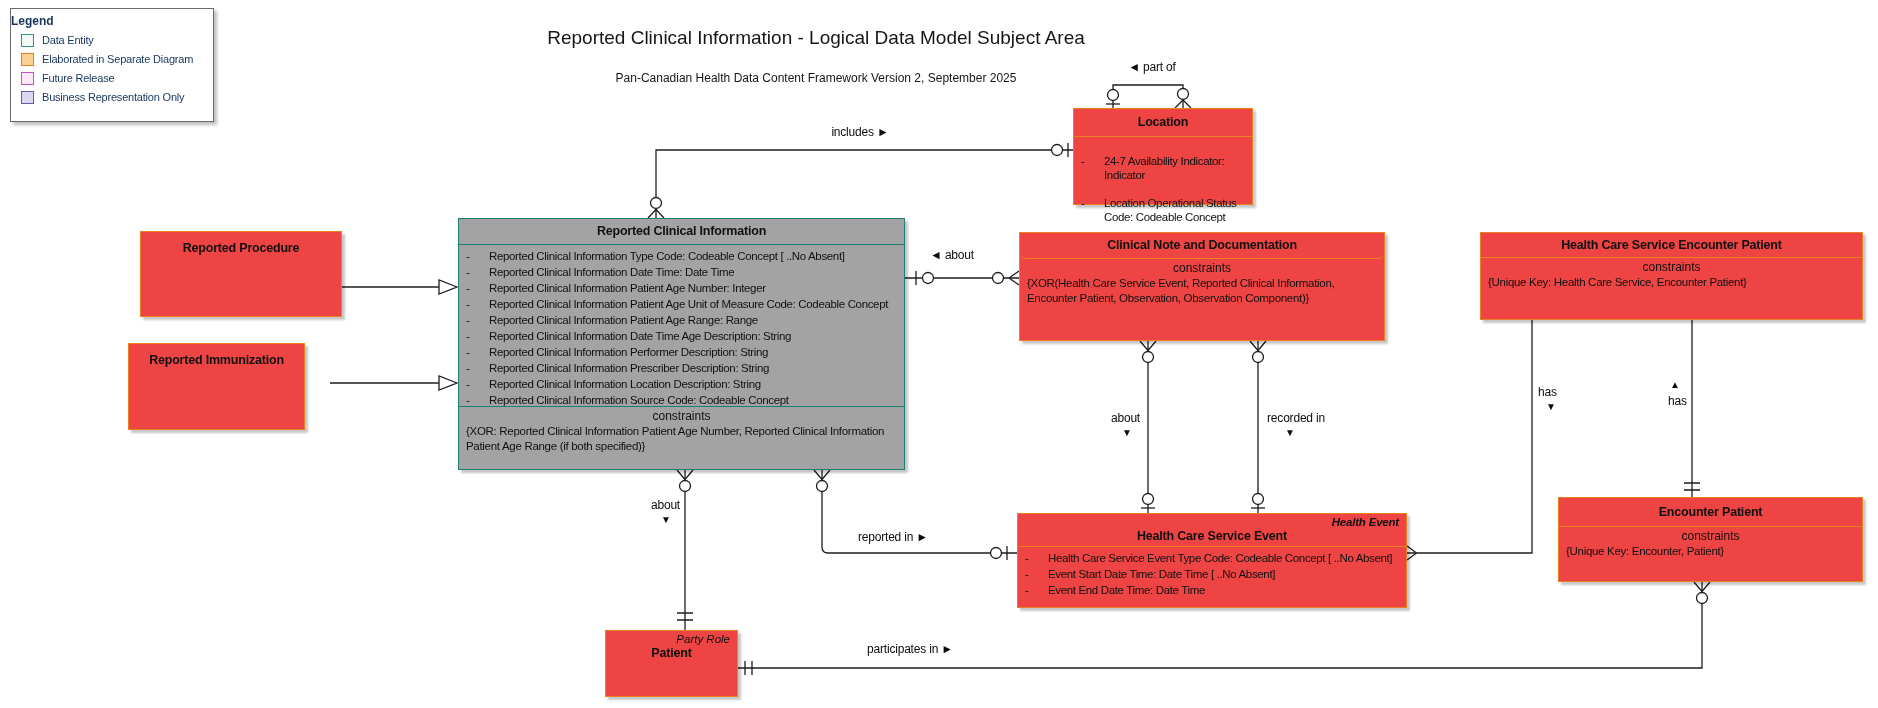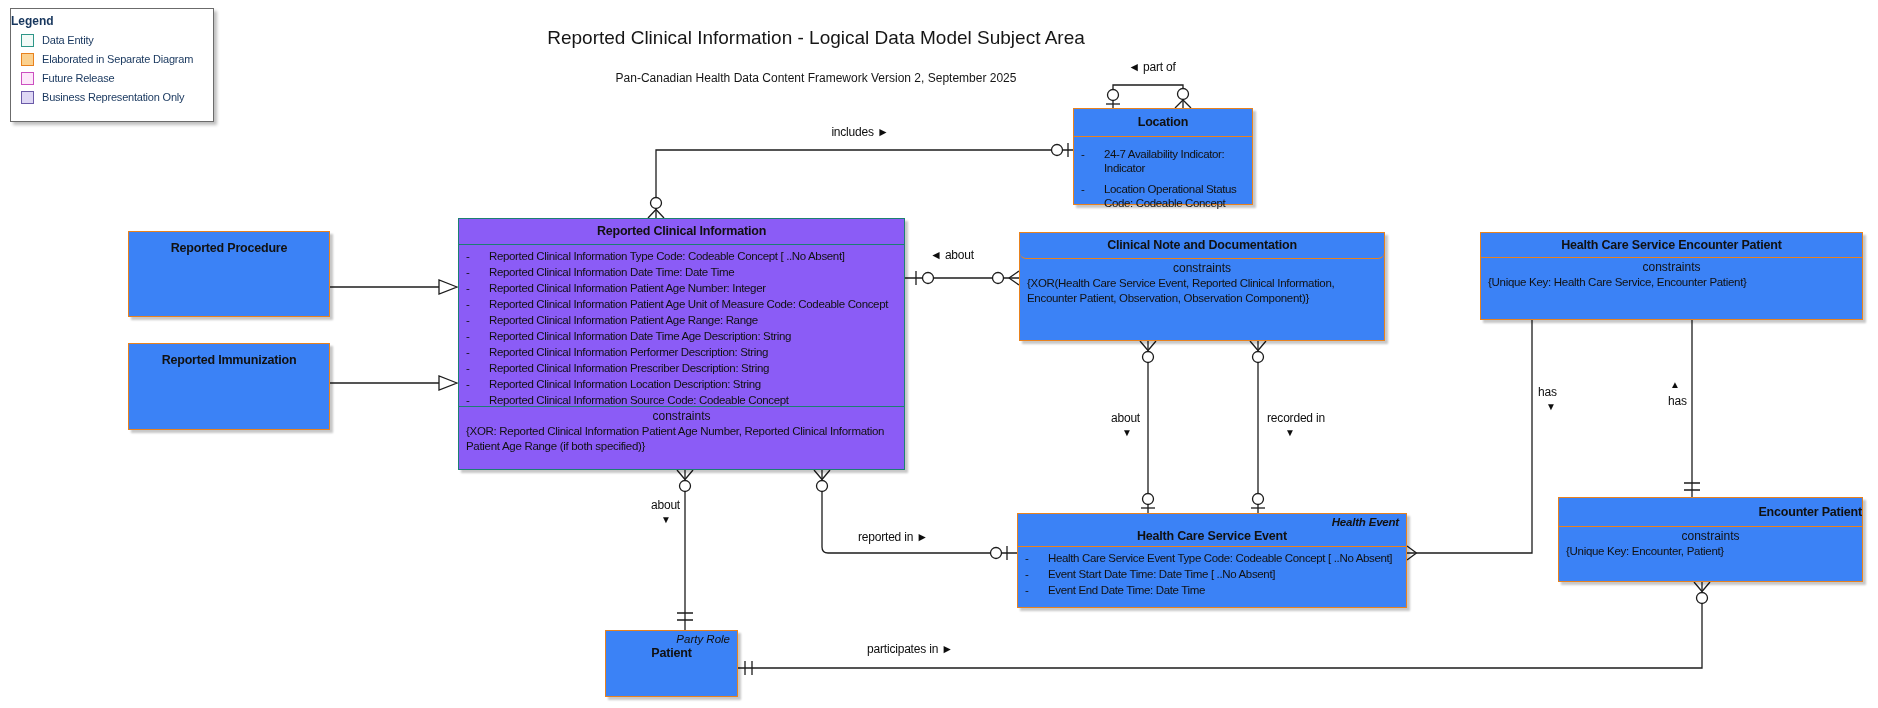--- a/index.html
+++ b/index.html
@@ -16,30 +16,30 @@
   .legend{position:absolute;left:10px;top:8px;width:202px;height:112px;background:#fff;
           border:1px solid #6b6b6b;box-shadow:3px 3px 3px rgba(0,0,0,.25);}
   .legend-title{font-weight:bold;font-size:12px;color:#17365d;margin-top:5px;}
   .legend-item{display:flex;align-items:center;margin:5px 0 0 10px;height:14px;}
   .legend-swatch{width:13px;height:13px;border:1.5px solid #000;flex:none;margin-right:8px;box-sizing:border-box;}
   .legend-label{font-size:11px;color:#17365d;letter-spacing:-0.2px;white-space:nowrap;}
 
   
   .entity{position:absolute;box-sizing:border-box;border:1.6px solid;
           box-shadow:3px 3px 2px rgba(0,0,0,.22);}
-  .teal{background:#8b5cf6;border-color:#1d7f72;}
-  .orange{background:#3b82f6;border-color:#e8821e;}
+  .teal{background:#a3a3a3;border-color:#1d7f72;}
+  .orange{background:#ef4444;border-color:#e8821e;}
   .hdr{font-weight:bold;font-size:12.5px;text-align:center;letter-spacing:-0.2px;}
   .teal   > .hdr{border-bottom:1.5px solid #1d7f72;}
   .orange > .hdr{border-bottom:1.5px solid #e8821e;}
   .stereo{font-style:italic;font-size:11.5px;text-align:right;padding:2px 7px 0 0;line-height:13px;}
   .attrs{padding-top:3px;}
   .attr{display:flex;font-size:11.5px;letter-spacing:-0.35px;line-height:16px;white-space:nowrap;}
   .attr::before{content:"-";flex:none;width:23px;padding-left:7px;}
-  .attr.wrap{white-space:normal;line-height:14px;margin-top:7px;}
+  .attr.wrap{white-space:normal;line-height:14px;margin-top:14px;}
   .constraints{padding:2px 7px 0;}
   .teal > .constraints{position:absolute;bottom:0;left:0;right:0;height:60px;border-top:1.5px solid #1d7f72;}
   .c-label{font-size:12px;text-align:center;line-height:15px;}
   .c-text{font-size:11.5px;letter-spacing:-0.3px;line-height:15px;}
   .title-only{font-weight:bold;font-size:12.5px;text-align:center;padding-top:9px;letter-spacing:-0.2px;}
 
   
   .rel-label{position:absolute;font-size:12px;letter-spacing:-0.2px;color:#0d0d0d;line-height:13px;}
   .rel-arrow{position:absolute;font-size:10px;color:#0d0d0d;line-height:12px;}
   .ta-c{text-align:center;} .ta-r{text-align:right;} .ta-l{text-align:left;}
@@ -154,25 +154,25 @@
   <div class="legend-item">
     <span class="legend-swatch" style="background: rgb(253, 231, 250); border-color: rgb(204, 79, 192);"></span>
     <span class="legend-label">Future Release</span>
   </div>
   <div class="legend-item">
     <span class="legend-swatch" style="background: rgb(222, 215, 244); border-color: rgb(106, 90, 168);"></span>
     <span class="legend-label">Business Representation Only</span>
   </div>
 </div>
 
-<div class="entity orange" style="left:128px;top:231px;width:202px;height:86px">
+<div class="entity orange" style="left:140px;top:231px;width:202px;height:86px">
   <div class="title-only">Reported Procedure</div>
 </div>
 
-<div class="entity orange" style="left:128px;top:343px;width:202px;height:87px">
+<div class="entity orange" style="left:128px;top:343px;width:177px;height:87px">
   <div class="title-only">Reported Immunization</div>
 </div>
 
 <div class="entity teal" style="left:458px;top:218px;width:447px;height:252px">
   <div class="hdr" style="line-height:25px;">Reported Clinical Information</div>
   <div class="attrs">
     <div class="attr">
         <span>Reported Clinical Information Type Code: Codeable Concept [ ..No Absent]</span>
       </div>
     <div class="attr">
@@ -249,21 +249,21 @@
     <div class="attr">
         <span>Event Start Date Time: Date Time [ ..No Absent]</span>
       </div>
     <div class="attr">
         <span>Event End Date Time: Date Time</span>
       </div>
   </div>
 </div>
 
 <div class="entity orange" style="left:1558px;top:497px;width:305px;height:85px">
-  <div class="hdr" style="line-height:28px;text-align:right;">Encounter Patient</div>
+  <div class="hdr" style="line-height:28px;">Encounter Patient</div>
   <div class="constraints">
     <div class="c-label">constraints</div>
     <div class="c-text">{Unique Key: Encounter, Patient}</div>
   </div>
 </div>
 
 <div class="entity orange" style="left:605px;top:630px;width:133px;height:67px">
   <div class="stereo">Party Role</div>
   <div class="hdr" style="border-bottom:none;">Patient</div>
 </div>

